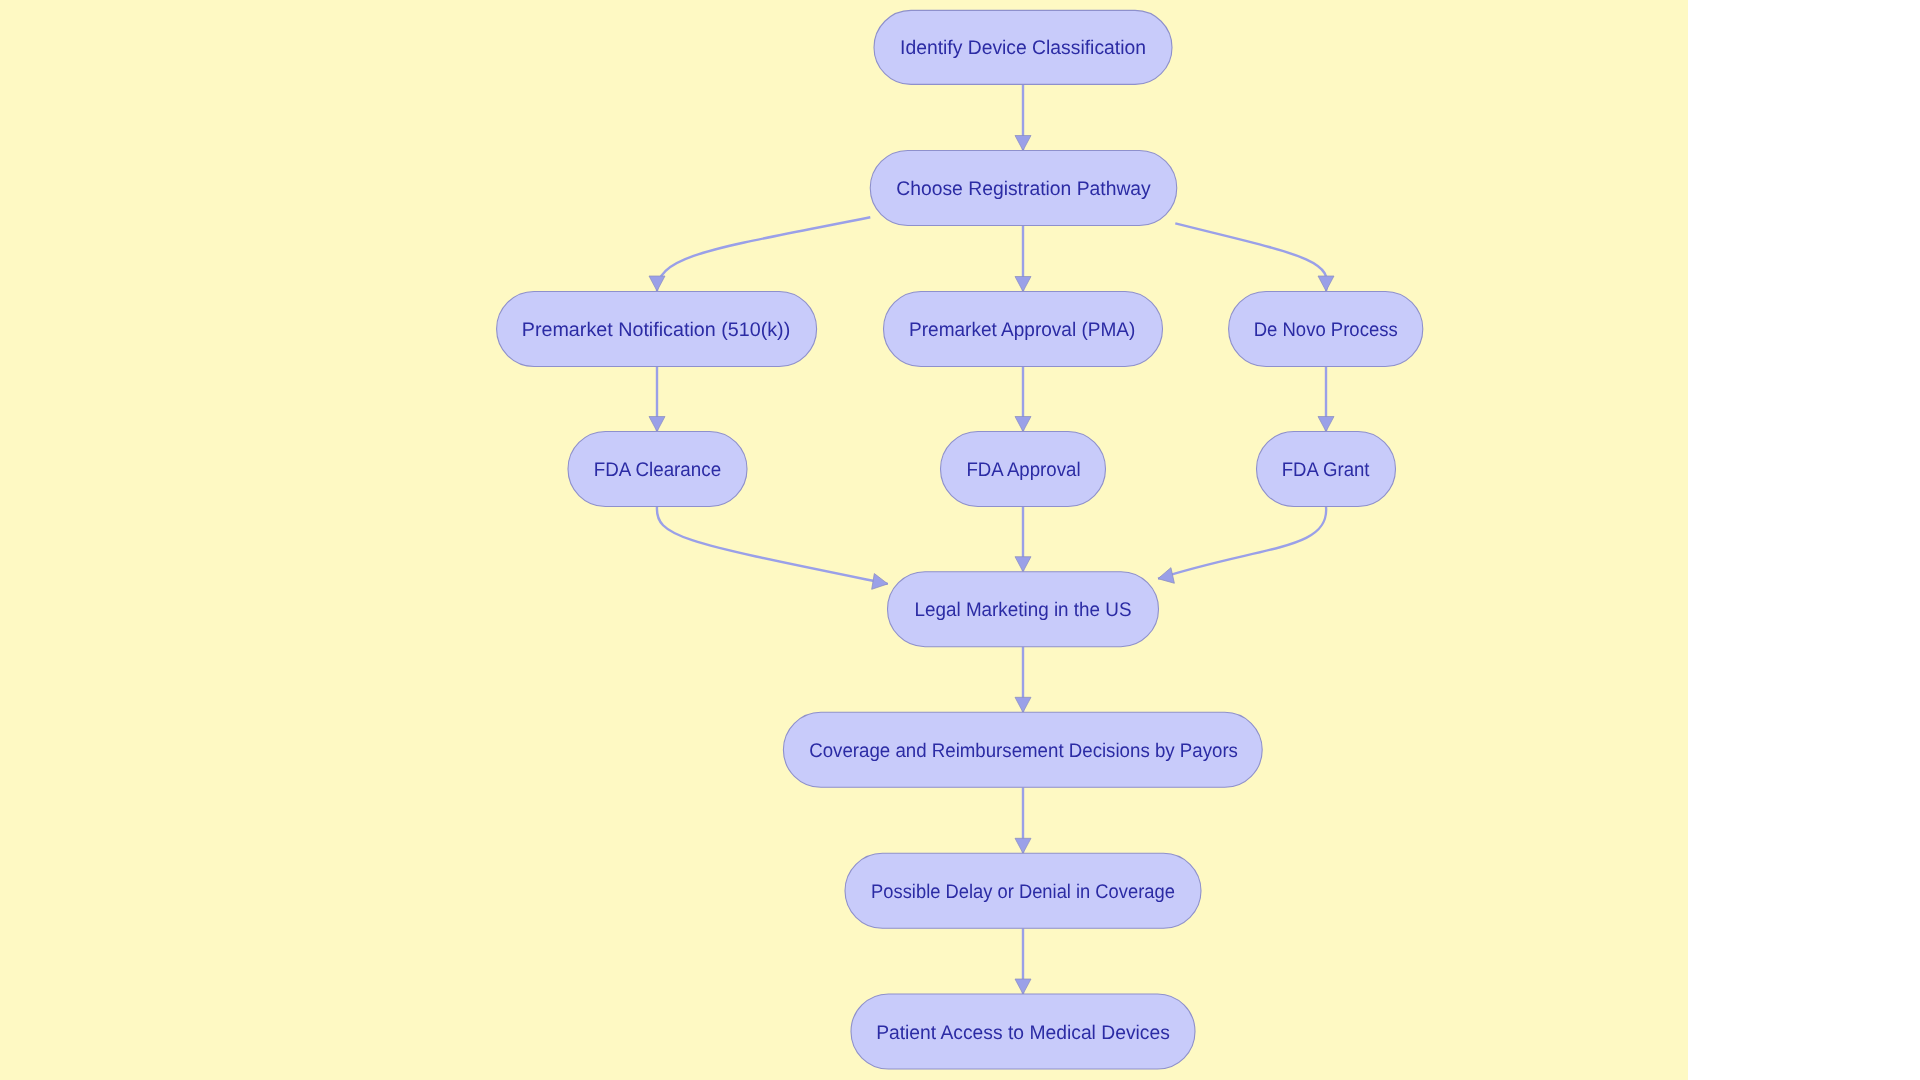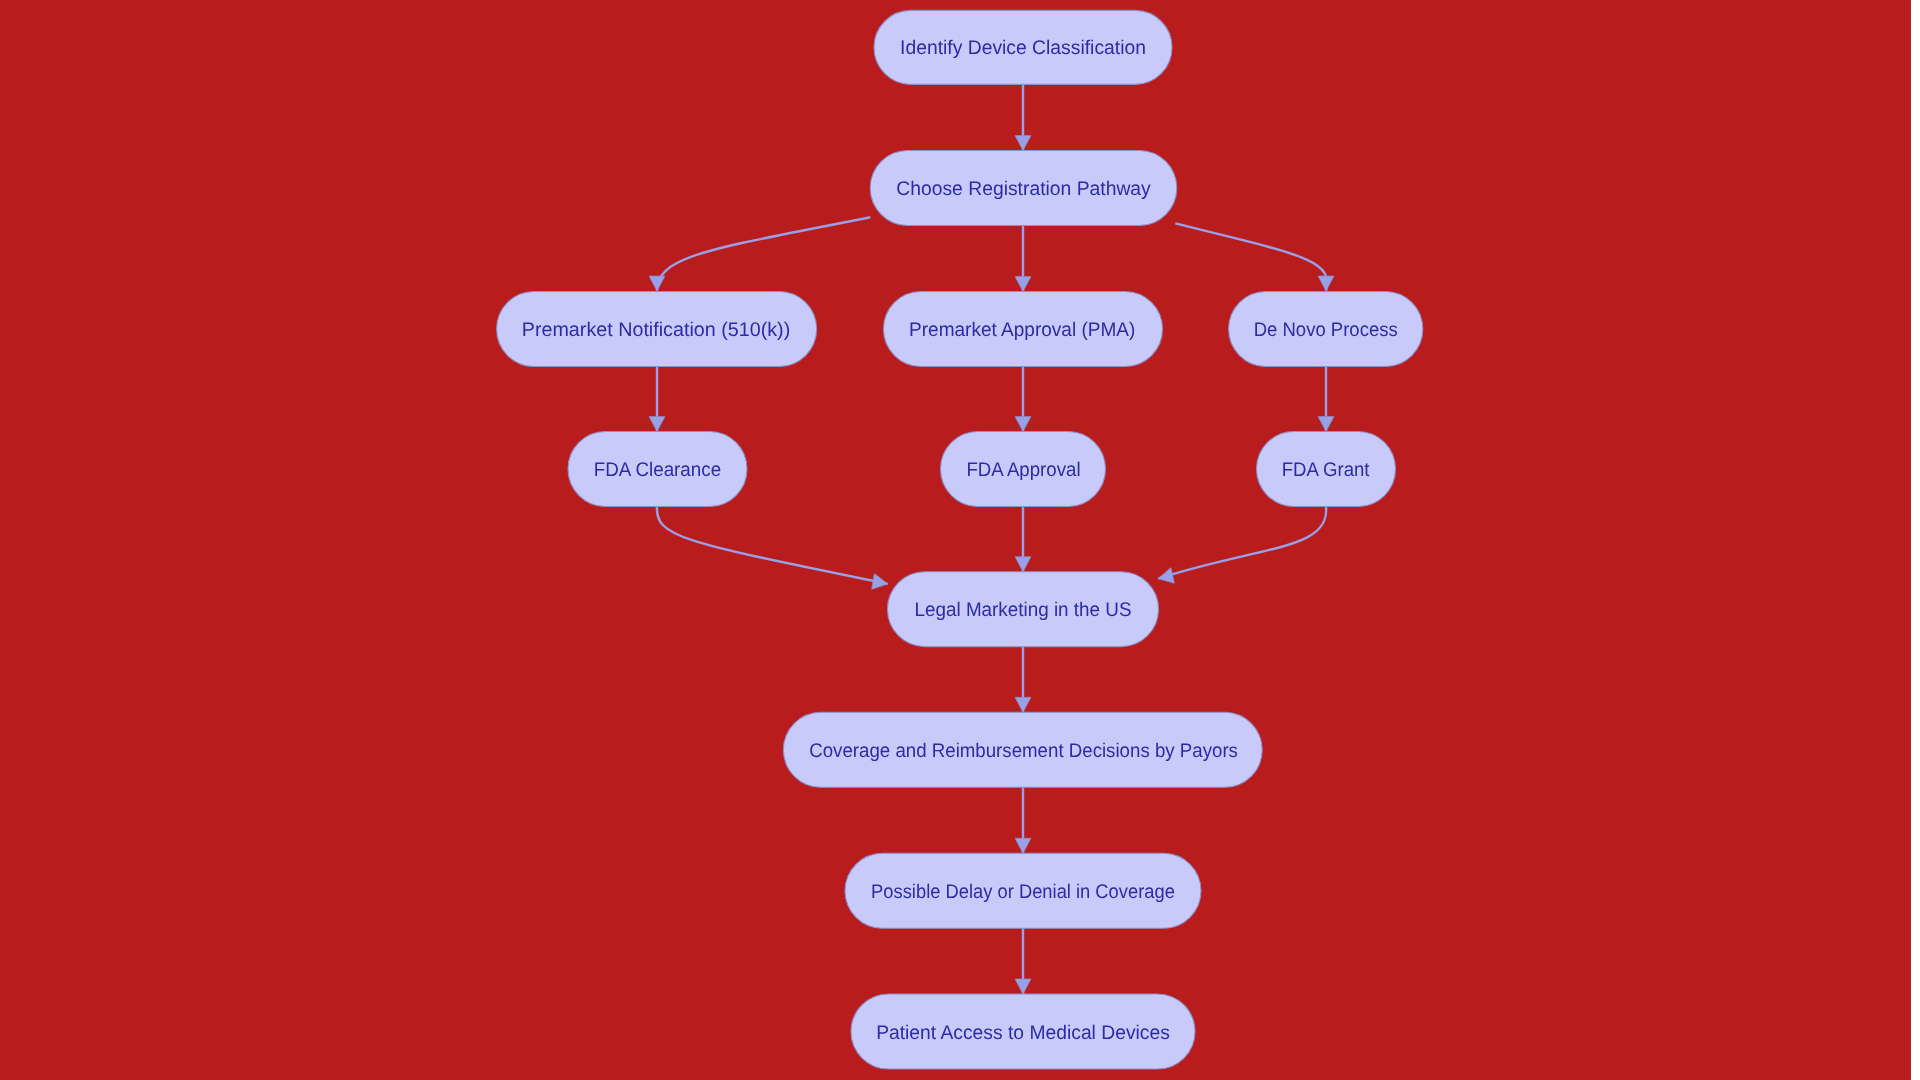--- a/index.html
+++ b/index.html
@@ -1,18 +1,18 @@
 <!DOCTYPE html>
 <html><head>
 <meta charset="utf-8">
 <title>Flowchart</title>
 <style>
   html,body{margin:0;padding:0;background:#ffffff;}
   body{width:1920px;height:1080px;overflow:hidden;font-family:"Liberation Sans",sans-serif;}
-  #stage{position:relative;width:1911px;height:1080px;background:#b91c1c;}
+  #stage{position:relative;width:1688px;height:1080px;background:#fef9c3;}
   svg#chart{position:absolute;left:0;top:0;width:1920px;height:1080px;display:block;filter:opacity(1);}
   .node-shape{}
   .node-label{font-family:"Liberation Sans",sans-serif;font-size:19.8px;text-anchor:start;dominant-baseline:auto;-webkit-font-smoothing:antialiased;text-rendering:geometricPrecision;}
   .edge-path{fill:none;stroke-linecap:butt;}
 </style>
 </head>
 <body>
 
 <div id="stage">
 <svg id="chart" viewBox="0 0 1920 1080" xmlns="http://www.w3.org/2000/svg">

